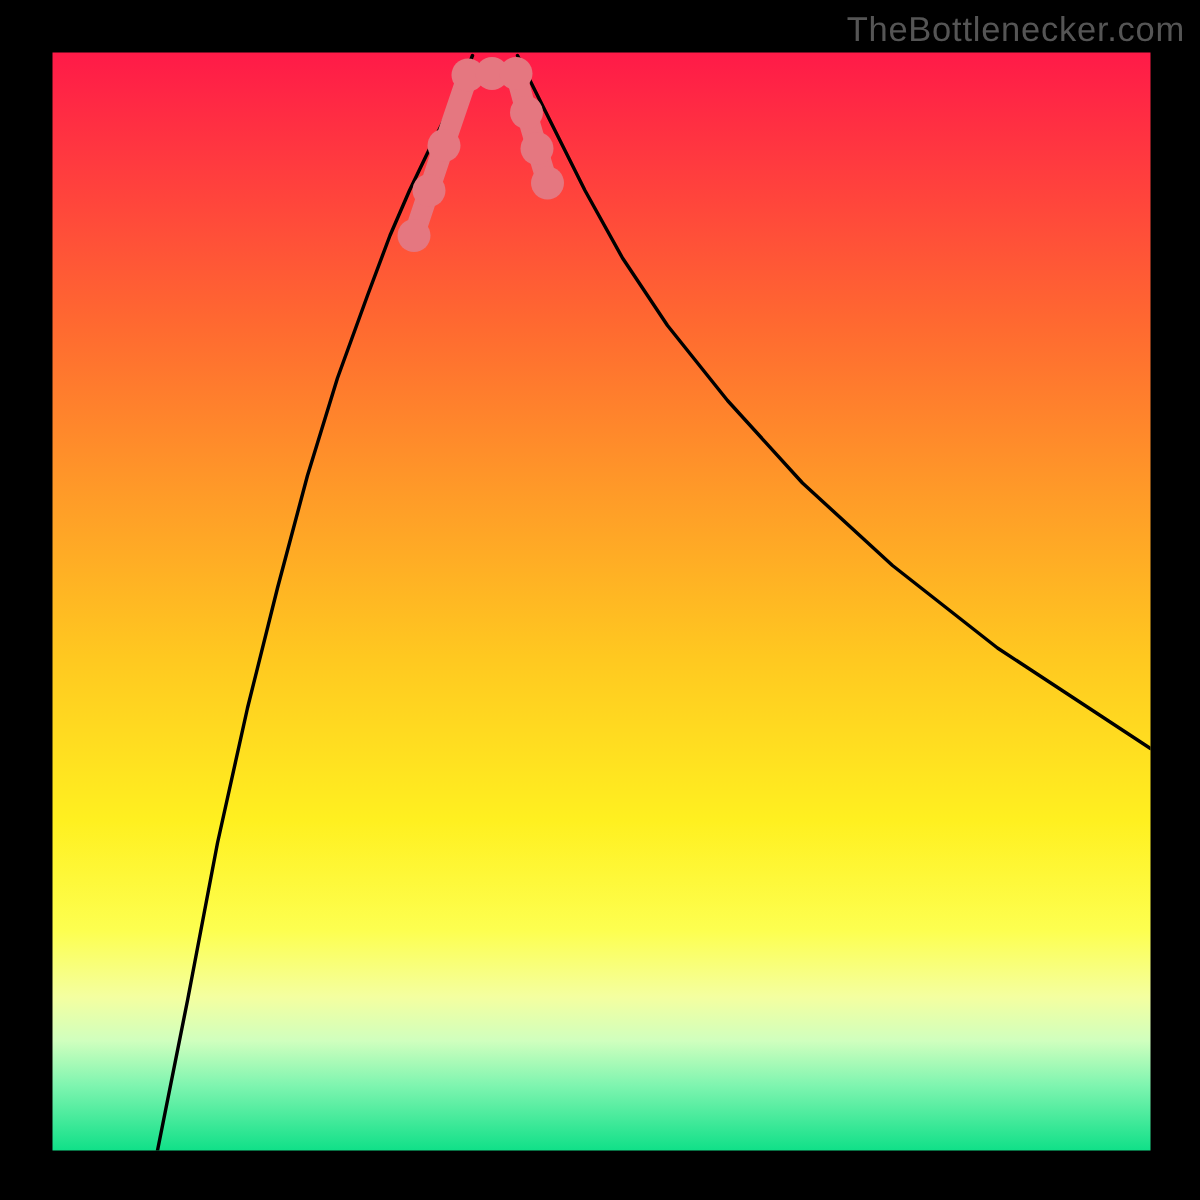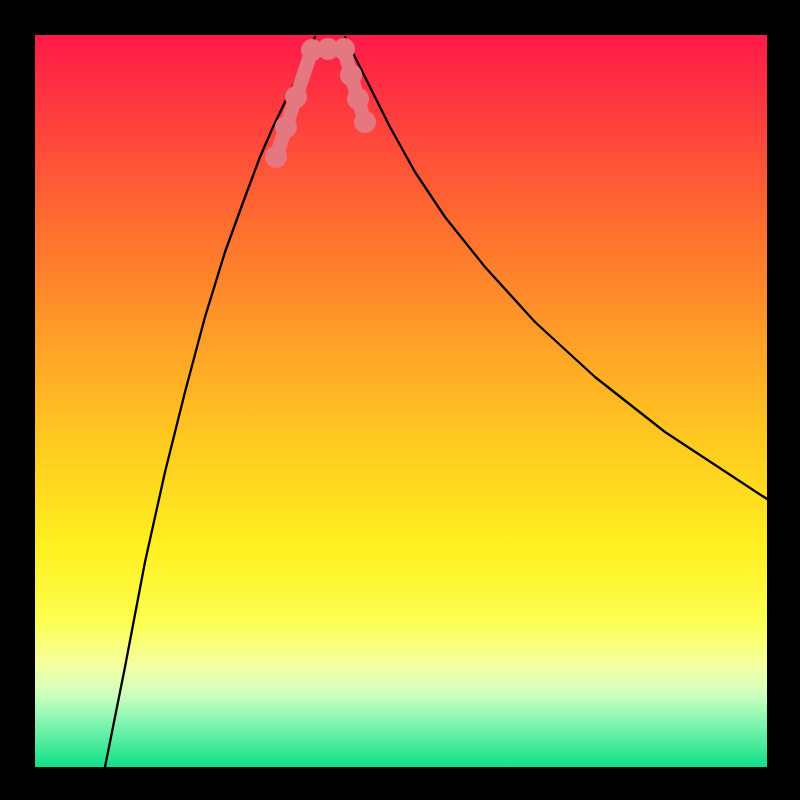--- a/index.html
+++ b/index.html
@@ -67,13 +67,14 @@
         <circle cx="251" cy="92" r="11" fill="#e57780"></circle>
         <circle cx="261" cy="62" r="11" fill="#e57780"></circle>
         <circle cx="277" cy="15" r="11" fill="#e57780"></circle>
         <circle cx="293" cy="14" r="11" fill="#e57780"></circle>
         <circle cx="309" cy="14" r="11" fill="#e57780"></circle>
         <circle cx="316" cy="40" r="11" fill="#e57780"></circle>
         <circle cx="323" cy="64" r="11" fill="#e57780"></circle>
         <circle cx="330" cy="87" r="11" fill="#e57780"></circle>
       </svg>
   </div>
+  <div class="watermark">TheBottlenecker.com</div>
 </div>
 
 </body></html>

